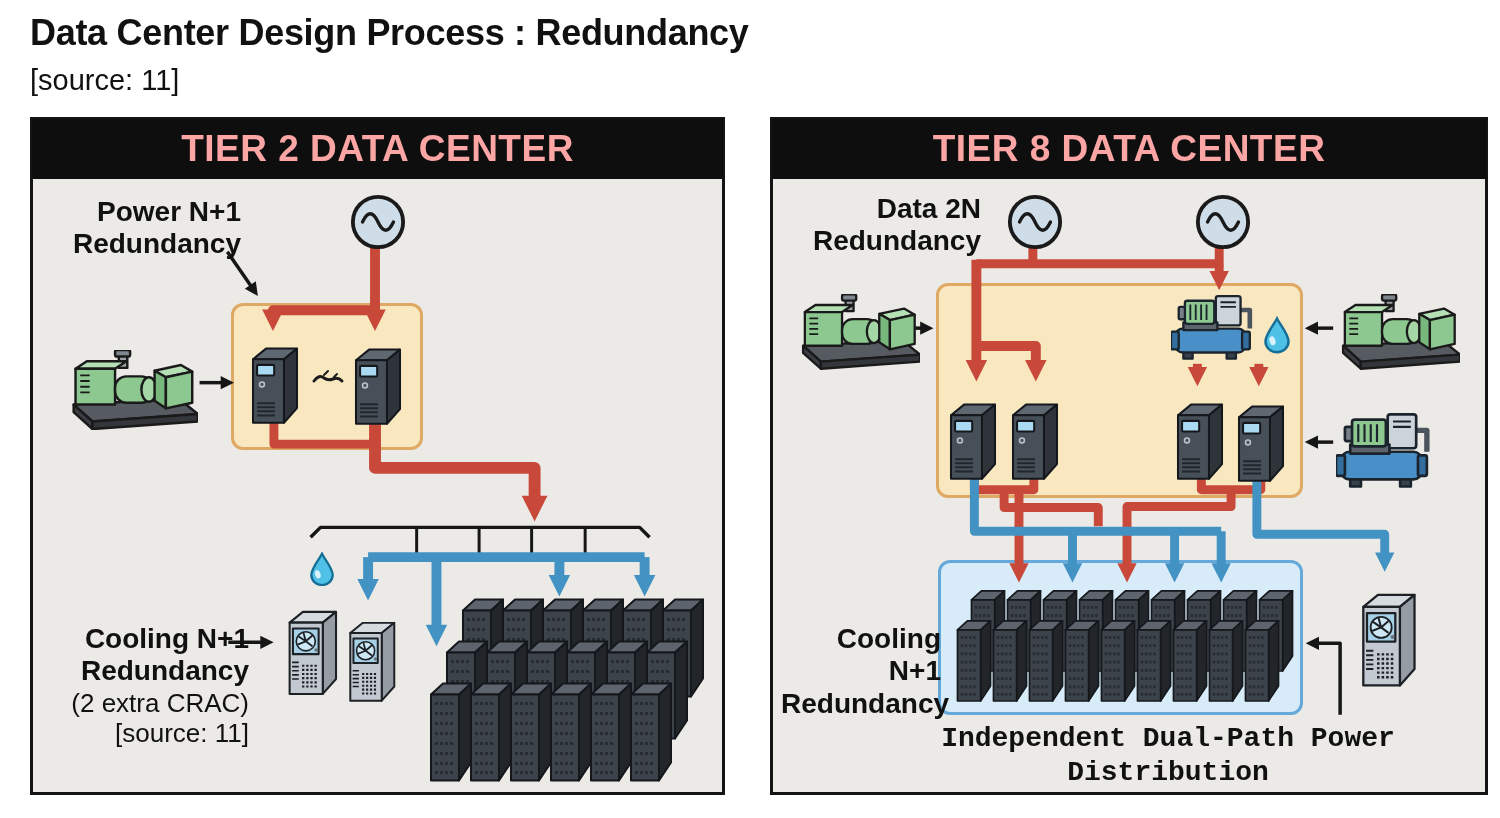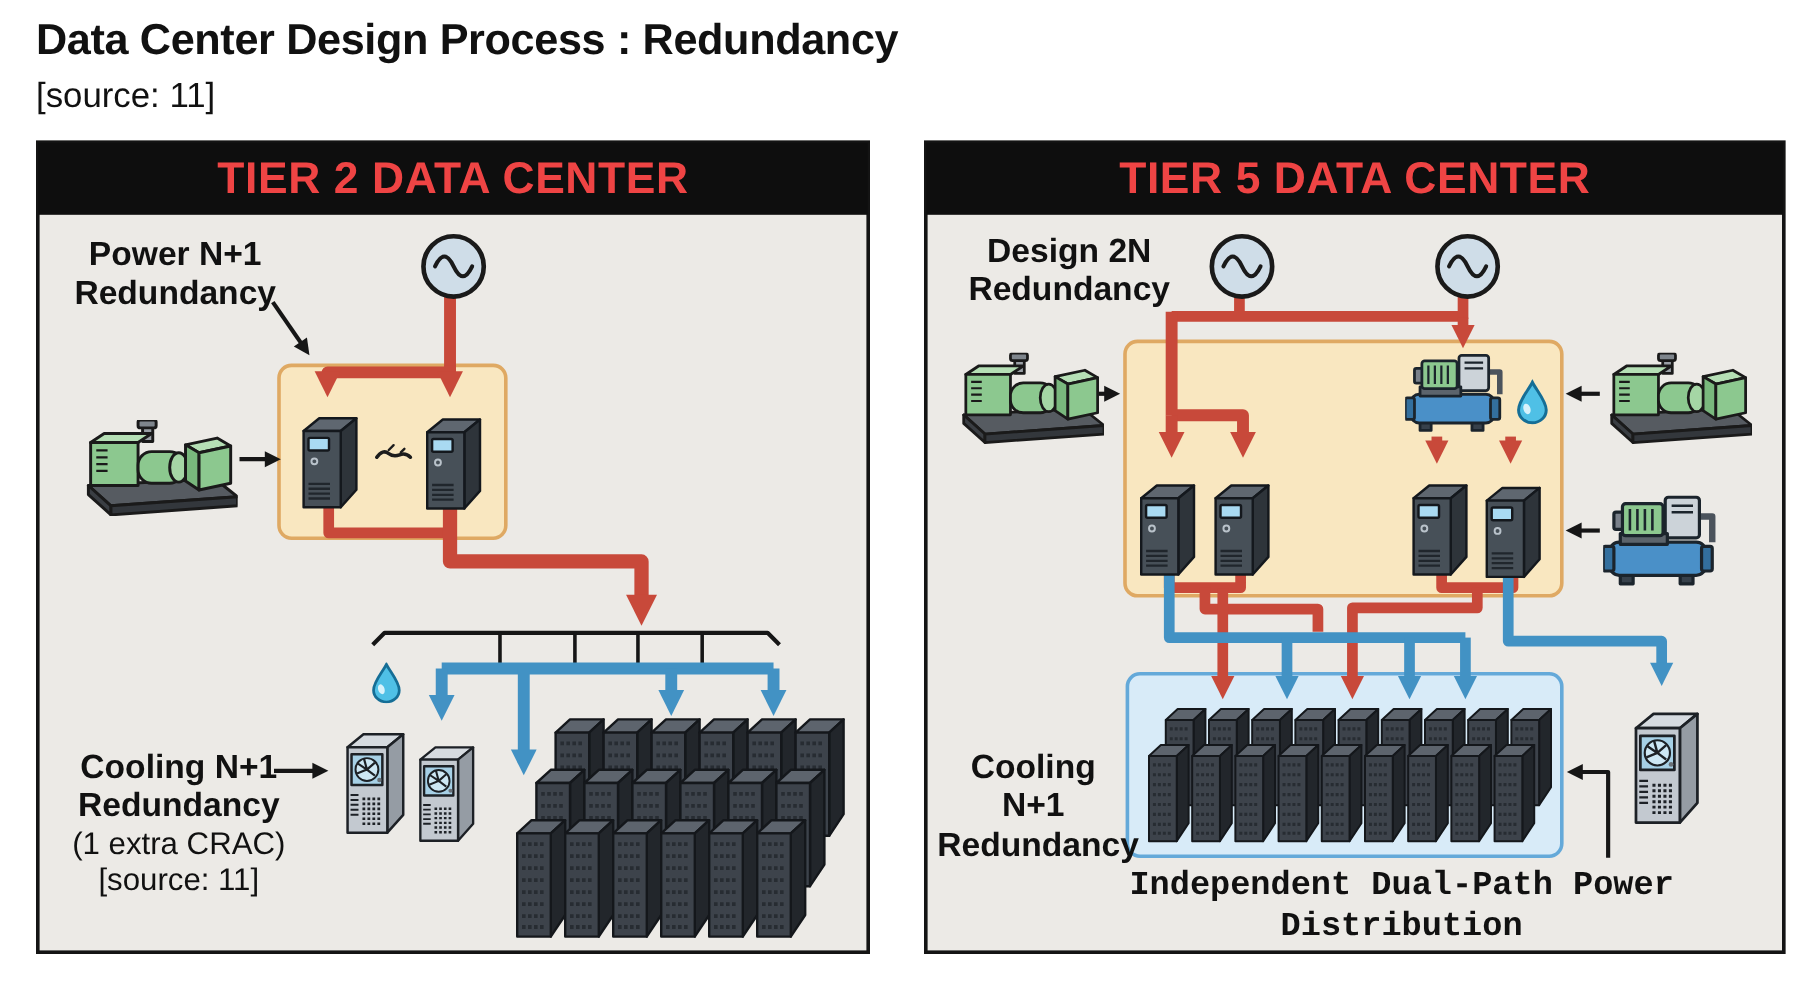--- a/index.html
+++ b/index.html
@@ -1,22 +1,22 @@
 <!DOCTYPE html>
 <html><head>
 <meta charset="utf-8">
 <style>
   html,body{margin:0;padding:0;background:#fff;}
   body{width:1500px;height:818px;position:relative;font-family:"Liberation Sans",sans-serif;color:#111;overflow:hidden;}
   .abs{position:absolute;}
   .panel{position:absolute;top:117px;width:695px;height:678px;background:#eceae6;border:3px solid #141414;box-sizing:border-box;}
-  .panel-hdr{position:absolute;left:-1px;top:-1px;right:-1px;height:60px;background:#0e0e0e;color:#ef4444;
+  .panel-hdr{position:absolute;left:-1px;top:-1px;right:-1px;height:60px;background:#0e0e0e;color:#fca5a5;
     display:flex;align-items:center;justify-content:center;font-weight:bold;font-size:37px;letter-spacing:.5px;}
   .wire-svg{position:absolute;left:0;top:0;width:100%;height:100%;pointer-events:none;}
-  .lbl{position:absolute;text-align:center;line-height:1.16;}
+  .lbl{position:absolute;text-align:right;line-height:1.16;}
   .lbl .b{font-weight:bold;font-size:28px;}
   .lbl .n{font-size:26px;}
   .cap{position:absolute;text-align:center;line-height:1.2;}
   .cap .b{font-weight:bold;font-size:28px;}
   .cap .n{font-size:25px;}
   .zone{position:absolute;box-sizing:border-box;border-radius:12px;}
   .zone.ups{background:#f9e7c0;border:3px solid #dfa963;}
   .zone.cool{background:#d8ebf8;border:3px solid #64a9d9;}
   .ic svg{width:100%;height:100%;display:block;}
   #page-title{position:absolute;left:30px;top:12px;font-size:36px;font-weight:bold;letter-spacing:-.3px;}
@@ -345,28 +345,28 @@
       </div>
     </div>
 
   <div class="lbl" style="left:18px;top:76px;width:190px;">
     <div class="b">Power N+1</div>
     <div class="b">Redundancy</div>
   </div>
   <div class="lbl" style="left:16px;top:503px;width:200px;">
     <div class="b">Cooling N+1</div>
     <div class="b">Redundancy</div>
-    <div class="n">(1 extra CRAC)</div>
+    <div class="n">(2 extra CRAC)</div>
     <div class="n">[source: 11]</div>
   </div>
 </div>
 
 <div class="panel" style="left:770px;width:718px;">
   <div class="panel-hdr">
-    <span>TIER 5 DATA CENTER</span>
+    <span>TIER 8 DATA CENTER</span>
   </div>
 
   <div class="zone ups abs" style="left:163px;top:163px;width:367px;height:215px;"></div>
   <div class="zone cool abs" style="left:165px;top:440px;width:365px;height:155px;"></div>
 
   <svg class="wire-svg" viewBox="0 0 718 678">
     <defs>
       <marker id="Rred" viewBox="0 0 12 12" refX="6" refY="6" markerWidth="2.6" markerHeight="2.6" orient="auto">
           <path d="M1 1 L11 6 L1 11 Z" fill="#c8493a"></path>
         </marker>
@@ -740,21 +740,21 @@
 <polygon points="3,22 31,22 43,11 15,11" fill="#5d646d"></polygon>
             <polygon points="31,22 43,11 43,90 31,108" fill="#22262b"></polygon>
 <rect x="3" y="22" width="28" height="86" fill="#3d434b"></rect>
 <path d="M7 31 h20 M7 41 h20 M7 51 h20 M7 61 h20 M7 71 h20 M7 81 h20 M7 91 h20 M7 100 h20" stroke="#272c32" stroke-width="3.2" stroke-dasharray="3 2"></path>
           </g>
         </svg>
       </div>
     </div>
 
   <div class="lbl" style="left:28px;top:73px;width:180px;">
-    <div class="b">Design 2N</div>
+    <div class="b">Data 2N</div>
     <div class="b">Redundancy</div>
   </div>
   <div class="lbl" style="left:8px;top:503px;width:160px;">
     <div class="b">Cooling N+1</div>
     <div class="b">Redundancy</div>
   </div>
   <div class="cap" style="left:85px;top:602px;width:620px;font-family:Liberation Mono, monospace;">
     <div class="b">Independent Dual-Path Power Distribution</div>
   </div>
 </div>

